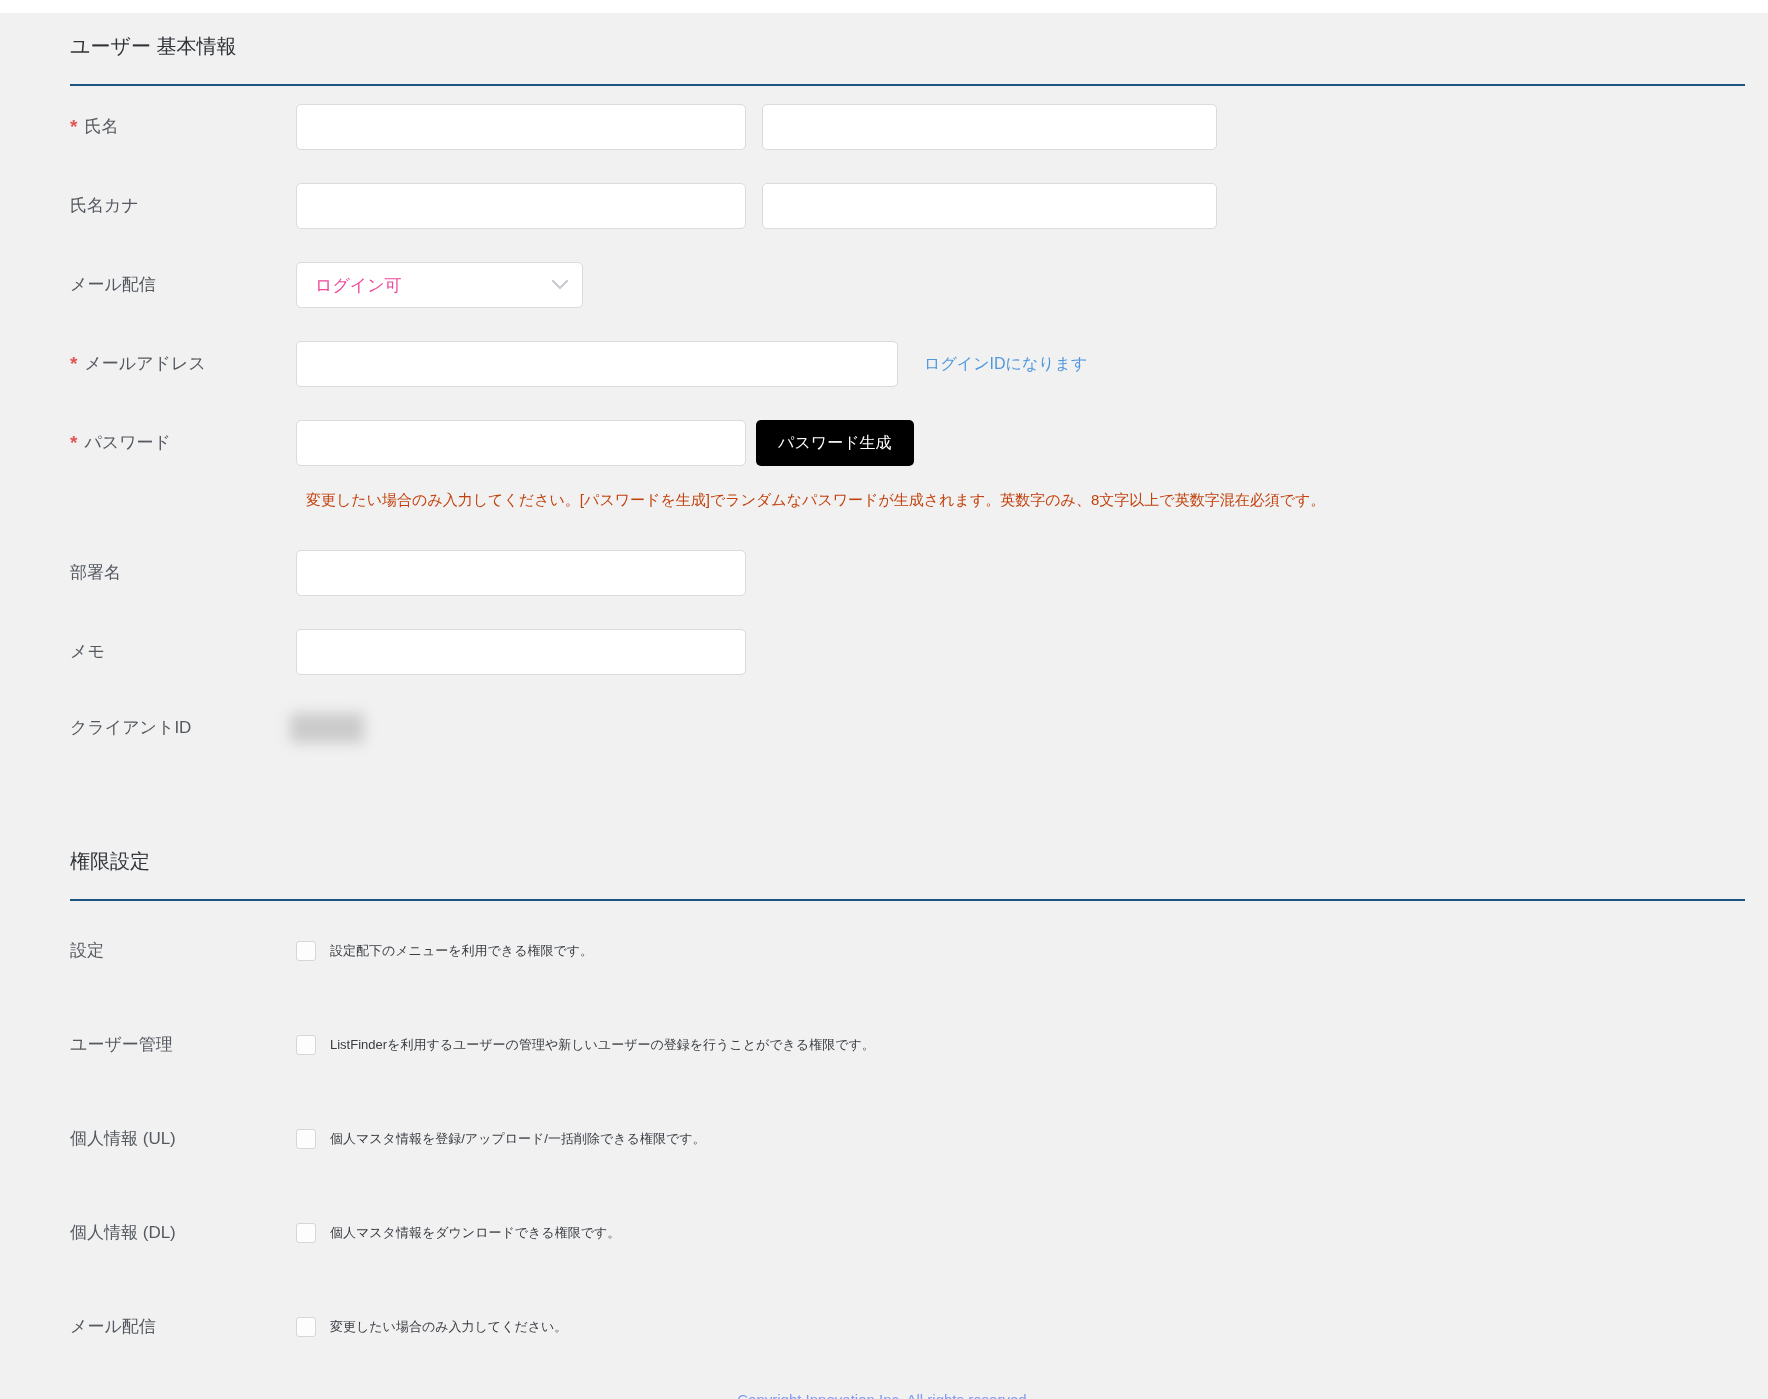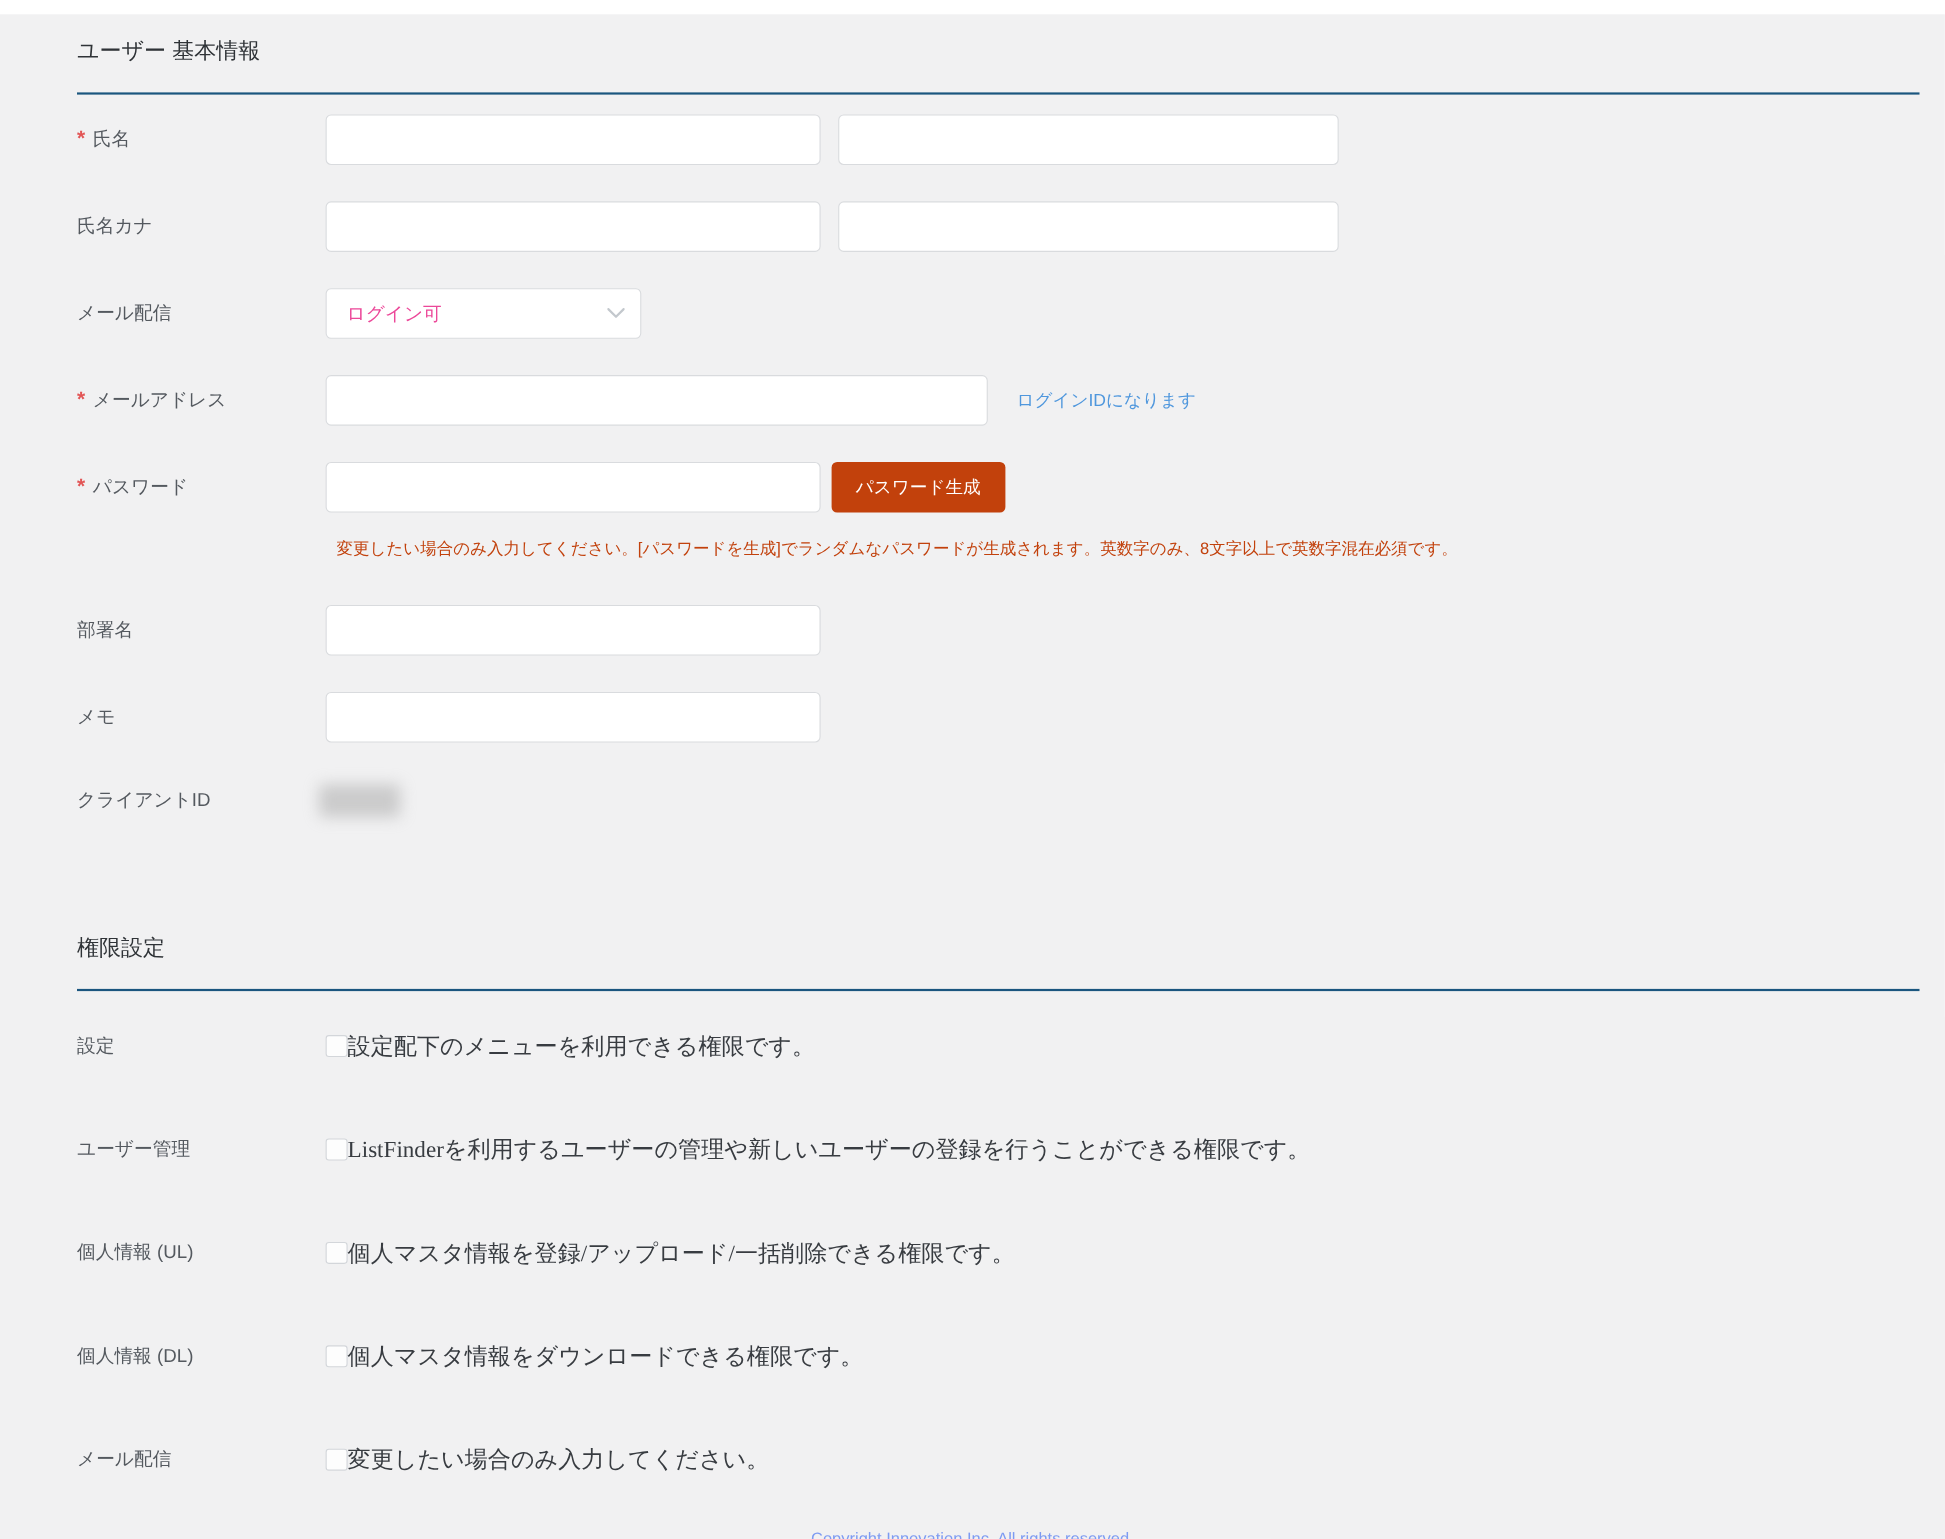--- a/index.html
+++ b/index.html
@@ -81,21 +81,21 @@
   }
   .note-blue {
     color: #4f97dd;
     font-size: 16px;
     margin-left: 26px;
   }
   .btn-generate {
     height: 46px;
     margin-left: 10px;
     padding: 0 22px;
-    background: #c2410c;
+    background: #000000;
     color: #ffffff;
     border: none;
     border-radius: 5px;
     font-size: 16px;
     cursor: pointer;
     font-family: "Liberation Sans", sans-serif;
   }
   .hint-blue {
     color: #c2410c;
     font-size: 15px;
@@ -122,24 +122,24 @@
   }
   .checkbox {
     width: 20px; height: 20px;
     border: 1px solid #d3d6da;
     border-radius: 3px;
     background: #fdfdfd;
     flex: 0 0 20px;
     cursor: pointer;
   }
   .perm-desc {
-    font-size: 21px;
+    font-size: 13px;
     color: #383c41;
+    margin-left: 14px;
     line-height: 26px;
-    font-family: Liberation Serif, serif;
   }
   .footer {
     position: absolute;
     top: 1378px;
     left: 0; right: 0;
     text-align: center;
     color: #7d9bf2;
     font-size: 15px;
   }
   .chev { display: block; }

